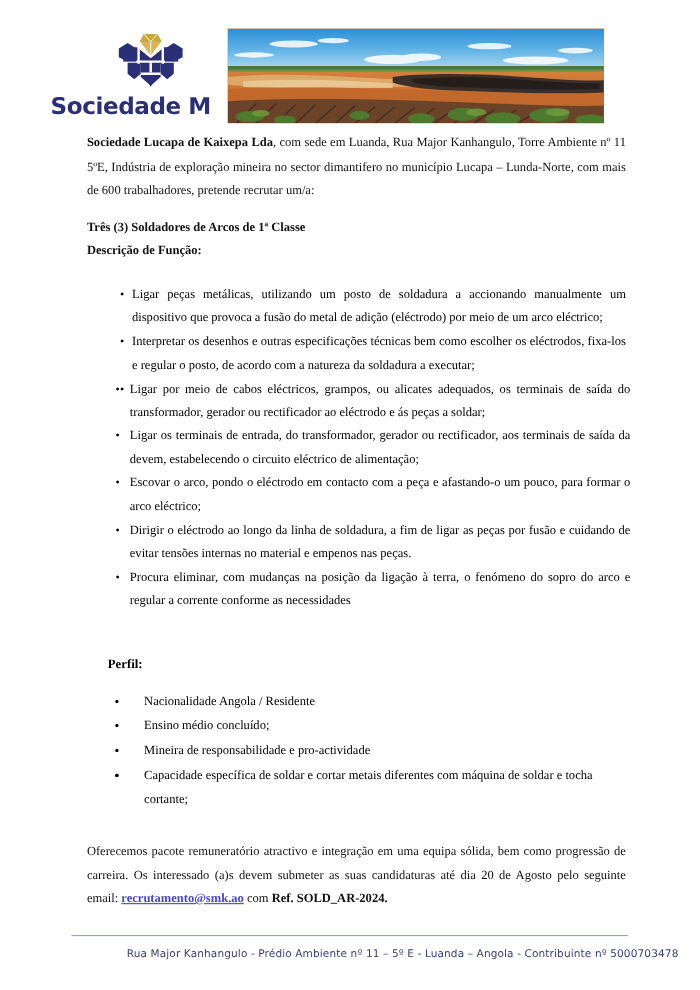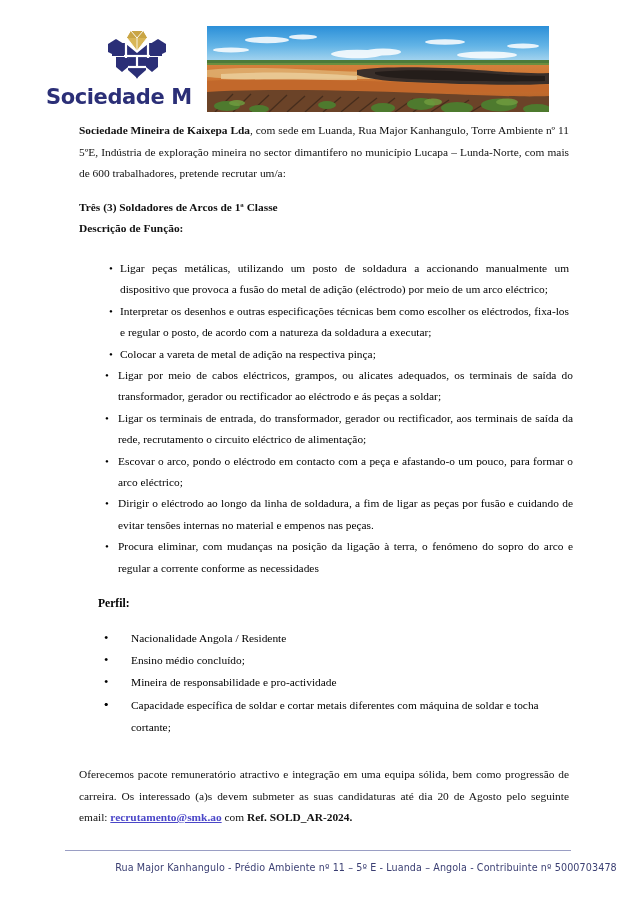--- a/index.html
+++ b/index.html
@@ -344,31 +344,31 @@
           <ellipse cx="300" cy="76" rx="11" ry="3.6"></ellipse>
           <ellipse cx="30" cy="77" rx="8" ry="3"></ellipse>
         </g>
       </svg>
     </div>
 
   </div>
 
   <div class="content">
 
-    <p class="para intro"><span class="b">Sociedade Mineira de Kaixepa Lda</span><span>, com sede em Luanda, Rua Major Kanhangulo, Torre Ambiente nº 11 5ºE, Indústria de exploração mineira no sector dimantifero no município Lucapa – Lunda-Norte, com mais de 600 trabalhadores, pretende recrutar um/a:</span></p>
+    <p class="para intro"><span class="b">Sociedade Lucapa de Kaixepa Lda</span><span>, com sede em Luanda, Rua Major Kanhangulo, Torre Ambiente nº 11 5ºE, Indústria de exploração mineira no sector dimantifero no município Lucapa – Lunda-Norte, com mais de 600 trabalhadores, pretende recrutar um/a:</span></p>
 
     <p class="para role-title">Três (3) Soldadores de Arcos de 1ª Classe</p>
     <p class="para desc-label">Descrição de Função:</p>
 
     <ul class="duties">
       <li><span class="bullet">•</span><span>Ligar peças metálicas, utilizando um posto de soldadura a accionando manualmente um dispositivo que provoca a fusão do metal de adição (eléctrodo) por meio de um arco eléctrico;</span></li>
       <li><span class="bullet">•</span><span>Interpretar os desenhos e outras especificações técnicas bem como escolher os eléctrodos, fixa-los e regular o posto, de acordo com a natureza da soldadura a executar;</span></li>
-      <li><span class="bullet">•</span><span>Colocar a vareta de metal de adição na respectiva pinça;</span></li>
+      <li><span class="bullet">•</span></li>
       <li class="wide"><span class="bullet">•</span><span>Ligar por meio de cabos eléctricos, grampos, ou alicates adequados, os terminais de saída do transformador, gerador ou rectificador ao eléctrodo e ás peças a soldar;</span></li>
-      <li class="wide"><span class="bullet">•</span><span>Ligar os terminais de entrada, do transformador, gerador ou rectificador, aos terminais de saída da rede, recrutamento o circuito eléctrico de alimentação;</span></li>
+      <li class="wide"><span class="bullet">•</span><span>Ligar os terminais de entrada, do transformador, gerador ou rectificador, aos terminais de saída da devem, estabelecendo o circuito eléctrico de alimentação;</span></li>
       <li class="wide"><span class="bullet">•</span><span>Escovar o arco, pondo o eléctrodo em contacto com a peça e afastando-o um pouco, para formar o arco eléctrico;</span></li>
       <li class="wide"><span class="bullet">•</span><span>Dirigir o eléctrodo ao longo da linha de soldadura, a fim de ligar as peças por fusão e cuidando de evitar tensões internas no material e empenos nas peças.</span></li>
       <li class="wide"><span class="bullet">•</span><span>Procura eliminar, com mudanças na posição da ligação à terra, o fenómeno do sopro do arco e regular a corrente conforme as necessidades</span></li>
     </ul>
 
     <p class="perfil-label">Perfil:</p>
 
     <ul class="perfil">
       <li><span class="bullet">•</span><span>Nacionalidade Angola / Residente</span></li>
       <li><span class="bullet">•</span><span>Ensino médio concluído;</span></li>

